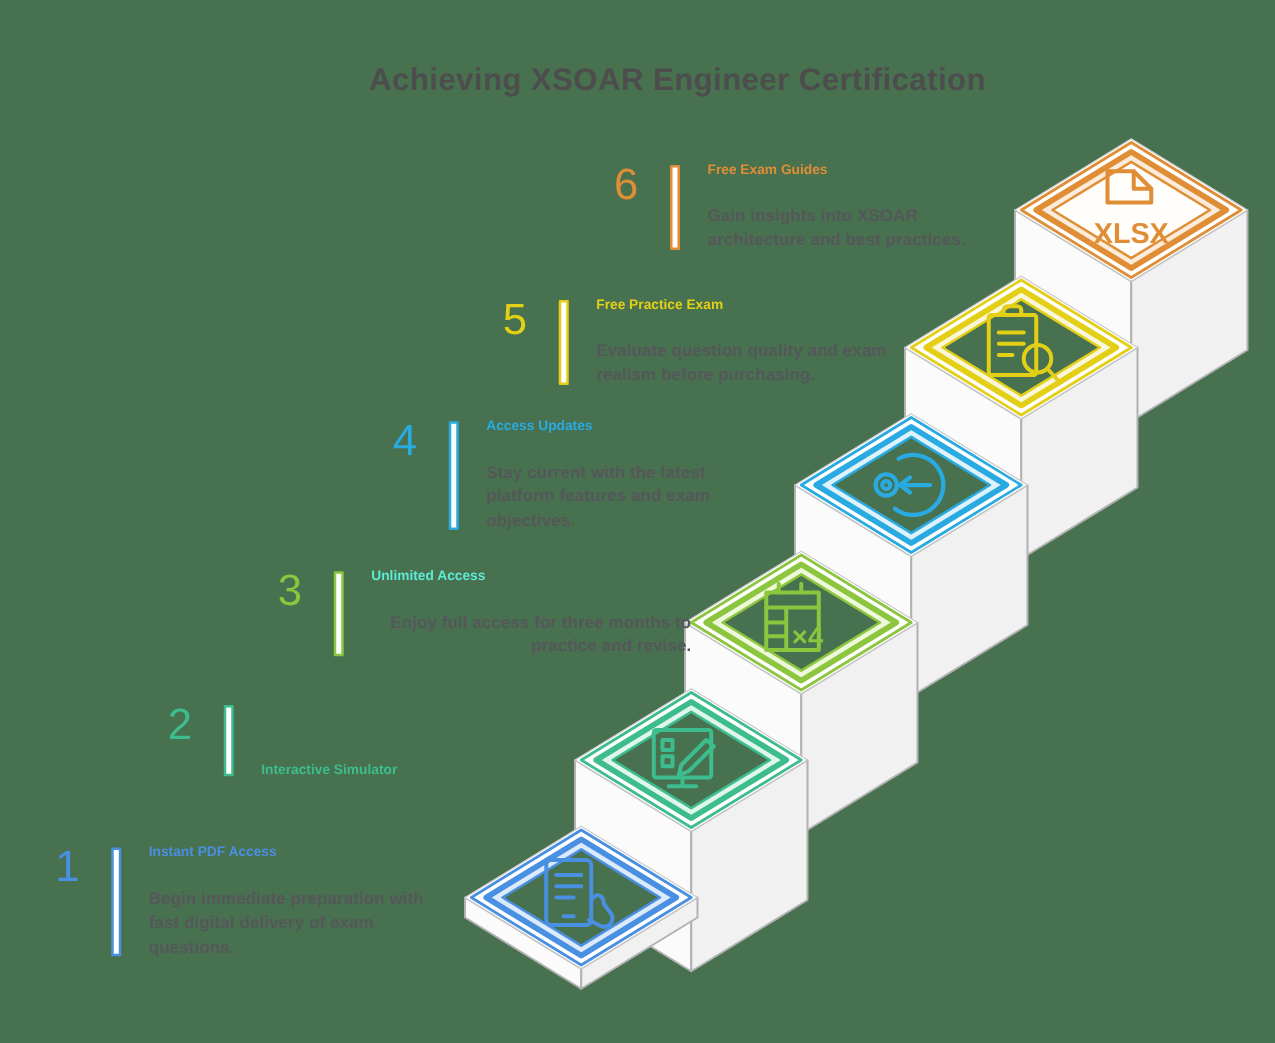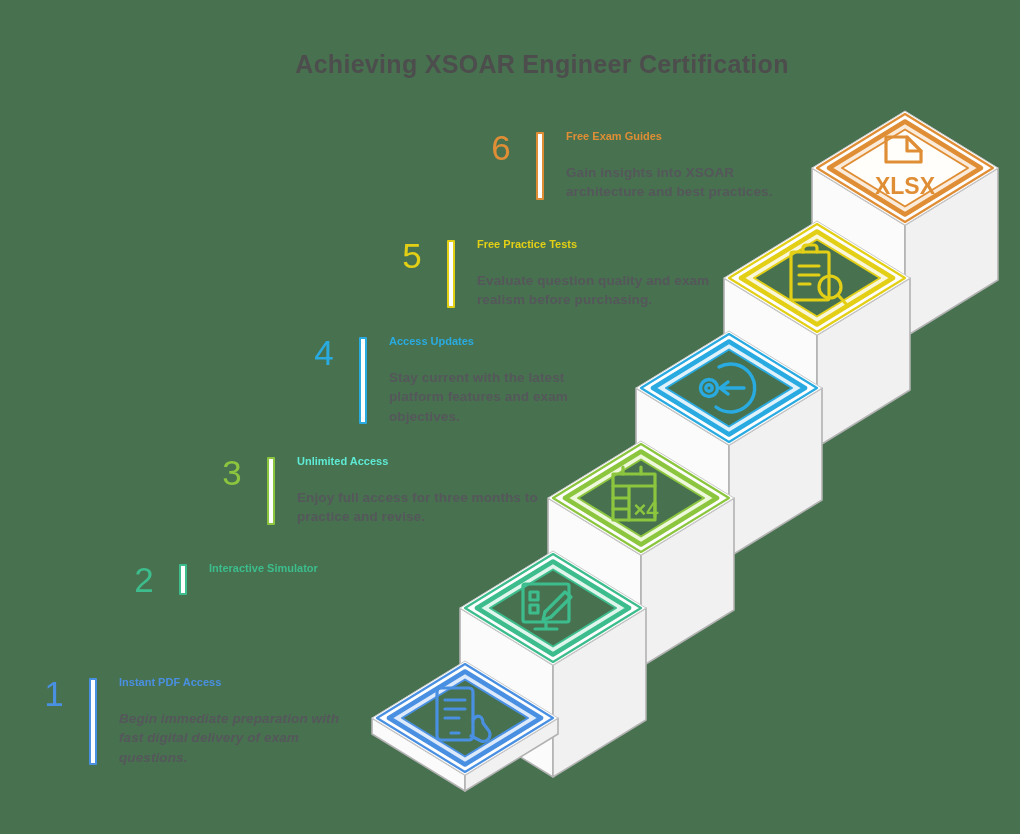--- a/index.html
+++ b/index.html
@@ -12,23 +12,23 @@
     position:absolute;top:50px;left:0;width:1020px;text-align:center;
     font-size:25px;font-weight:bold;color:#4D4D4D;letter-spacing:.3px;padding-left:32px;
   }
   .step-block{position:absolute;display:flex;align-items:flex-start;}
   .step-number{width:34px;text-align:center;font-size:35px;line-height:1;font-weight:normal;margin-top:0;}
   .step-bar{width:8px;align-self:stretch;margin:2px 0 2px 18px;background:#FFFFFF;border:2px solid;box-sizing:border-box;border-radius:1px;}
   .step-text{margin-left:22px;}
   .step-title{font-size:11px;font-weight:bold;line-height:1.15;}
   .step-desc{margin-top:20px;font-size:13.5px;font-weight:bold;color:#55575B;line-height:1.44;letter-spacing:.1px;}
   
-  .pos-s1{left:37px;top:676px;} .pos-s1 .step-desc{width:242px;font-style:italic;}
+  .pos-s1{left:37px;top:676px;} .pos-s1 .step-desc{width:242px;}
   .pos-s2{left:127px;top:562px;} .pos-s2 .step-desc{width:256px;}
-  .pos-s3{left:215px;top:455px;} .pos-s3 .step-desc{width:256px;}
+  .pos-s3{left:215px;top:455px;} .pos-s3 .step-desc{width:256px;text-align:right;}
   .pos-s4{left:307px;top:335px;} .pos-s4 .step-desc{width:212px;}
   .pos-s5{left:395px;top:238px;} .pos-s5 .step-desc{width:262px;}
   .pos-s6{left:484px;top:130px;} .pos-s6 .step-desc{width:242px;}
   .stairs-svg{position:absolute;left:0;top:0;}
   .icon-label{font-family:"Liberation Sans",sans-serif;font-weight:bold;text-anchor:middle;}
 </style>
 </head>
 <body>
 
 <svg class="stairs-svg" width="1020" height="834" viewBox="0 0 1020 834">
@@ -135,21 +135,21 @@
   <div class="step-text">
     <div class="step-title" style="color:#E08E35;">Free Exam Guides</div>
     <div class="step-desc">Gain insights into XSOAR architecture and best practices.</div>
   </div>
 </div>
 
 <div class="step-block pos-s5">
   <div class="step-number" style="color:#E3CF16;">5</div>
   <div class="step-bar" style="border-color:#E3CF16;"></div>
   <div class="step-text">
-    <div class="step-title" style="color:#E3CF16;">Free Practice Tests</div>
+    <div class="step-title" style="color:#E3CF16;">Free Practice Exam</div>
     <div class="step-desc">Evaluate question quality and exam realism before purchasing.</div>
   </div>
 </div>
 
 <div class="step-block pos-s4">
   <div class="step-number" style="color:#29ABE2;">4</div>
   <div class="step-bar" style="border-color:#29ABE2;"></div>
   <div class="step-text">
     <div class="step-title" style="color:#29ABE2;">Access Updates</div>
     <div class="step-desc">Stay current with the latest platform features and exam objectives.</div>
@@ -162,21 +162,21 @@
   <div class="step-text">
     <div class="step-title" style="color:#5eead4;">Unlimited Access</div>
     <div class="step-desc">Enjoy full access for three months to practice and revise.</div>
   </div>
 </div>
 
 <div class="step-block pos-s2">
   <div class="step-number" style="color:#3DBD8D;">2</div>
   <div class="step-bar" style="border-color:#3DBD8D;"></div>
   <div class="step-text">
-    <div class="step-title" style="color:#3DBD8D;">Interactive Simulator</div>
+    <div class="step-title" style="color:#3DBD8D;margin-top:48px;">Interactive Simulator</div>
   </div>
 </div>
 
 <div class="step-block pos-s1">
   <div class="step-number" style="color:#4A90E2;">1</div>
   <div class="step-bar" style="border-color:#4A90E2;"></div>
   <div class="step-text">
     <div class="step-title" style="color:#4A90E2;">Instant PDF Access</div>
     <div class="step-desc">Begin immediate preparation with fast digital delivery of exam questions.</div>
   </div>

